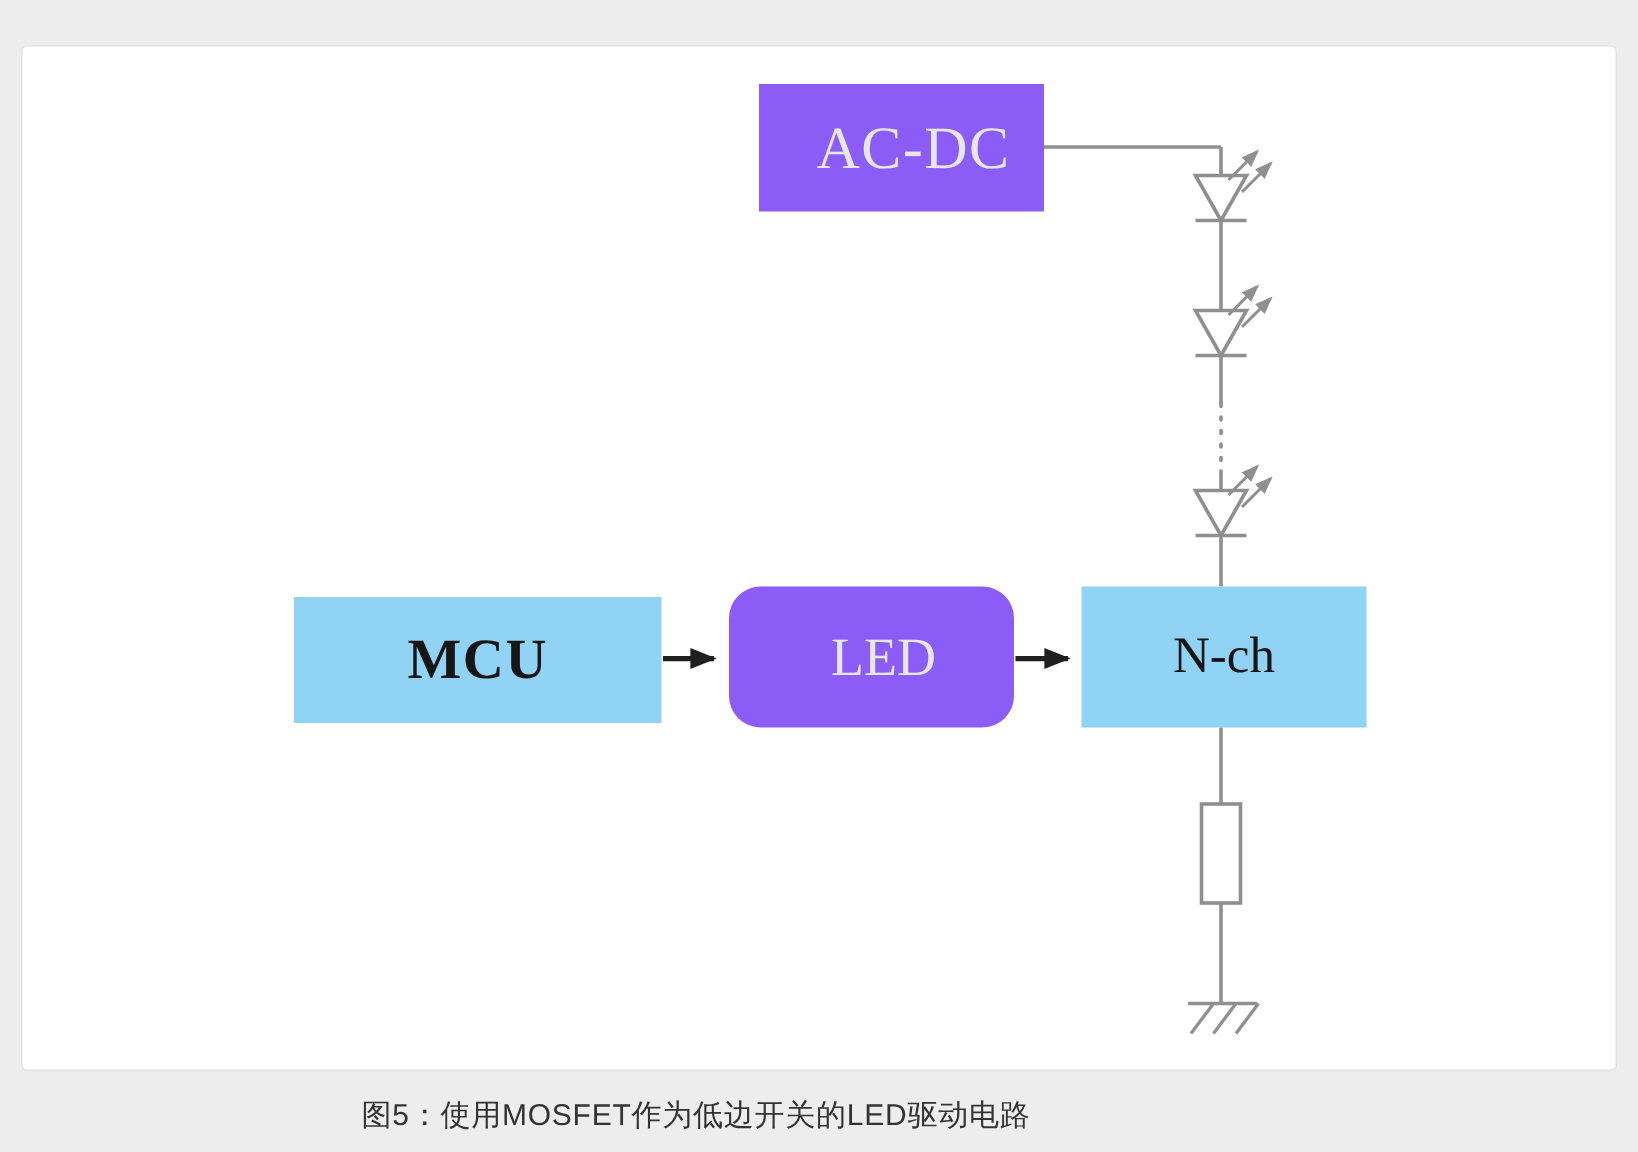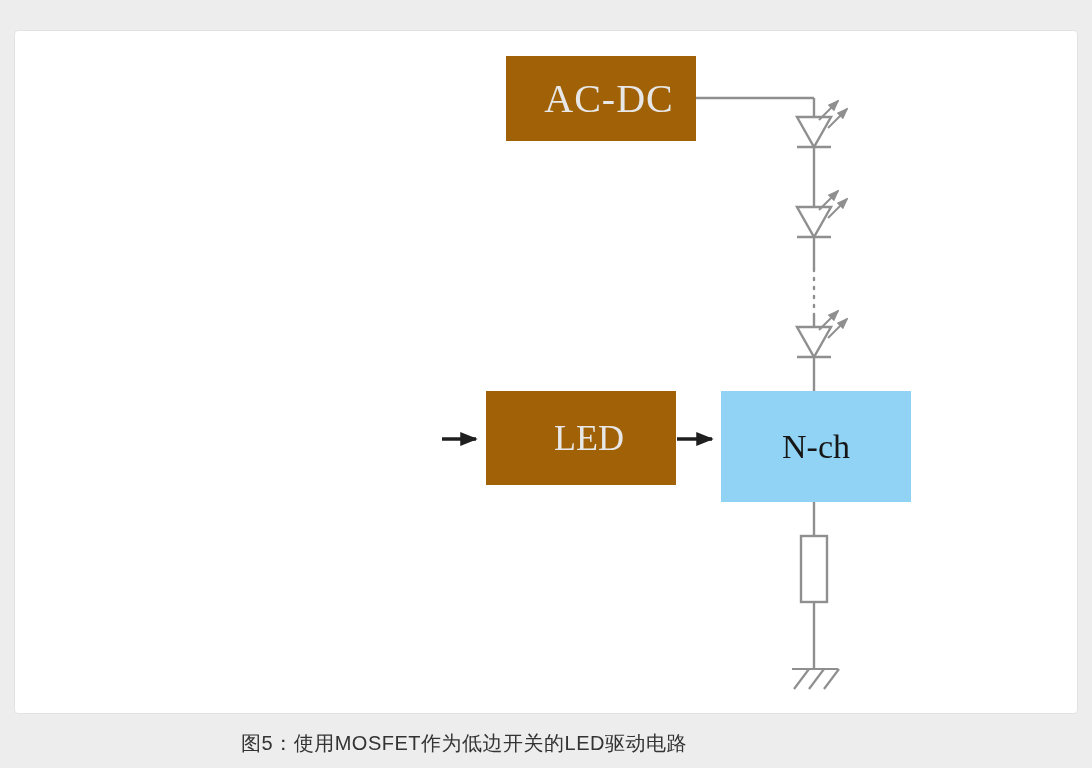--- a/index.html
+++ b/index.html
@@ -24,26 +24,26 @@
     width: 1064px; height: 684px;
   }
   .block {
     position: absolute;
     display: flex;
     flex-direction: column;
     align-items: center;
     justify-content: center;
     text-align: center;
   }
-  .block.gray { background: #a16207; color: #e7e7e7; padding-left: 16px; }
+  .block.gray { background: #8b5cf6; color: #e7e7e7; padding-left: 16px; }
   .block.blue { background: #90d3f4; color: #161616; }
   .acdc   { left: 491px; top: 25px;  width: 190px; height: 85px; font-size: 40px; letter-spacing: 1px; }
   .mcu    { left: 181px; top: 367px; width: 245px; height: 84px; font-size: 38px; font-weight: bold; letter-spacing: 1px; }
-  .driver { left: 471px; top: 360px; width: 190px; height: 94px; font-size: 36px; line-height: 44px; }
-  .mosfet { left: 706px; top: 360px; width: 190px; height: 111px; font-size: 34px; line-height: 44px; }
+  .driver { left: 471px; top: 360px; width: 190px; height: 94px; font-size: 36px; line-height: 44px; border-radius: 21px; }
+  .mosfet { left: 706px; top: 360px; width: 190px; height: 94px; font-size: 34px; line-height: 44px; }
   .caption {
     position: absolute;
     left: 0; top: 730px;
     width: 928px;
     text-align: center;
     font-family: "Liberation Sans", "DejaVu Sans", sans-serif;
     font-size: 20px;
     color: #333333;
     letter-spacing: 0.5px;
   }
@@ -89,20 +89,23 @@
     </g>
 
     <line x1="427" y1="408" x2="461" y2="408" stroke="#1f1f1f" stroke-width="3.5" marker-end="url(#ah-dark)"></line>
     <line x1="662" y1="408" x2="697" y2="408" stroke="#1f1f1f" stroke-width="3.5" marker-end="url(#ah-dark)"></line>
   </svg>
 
   <div class="block gray acdc">
     <span>AC-DC</span>
   </div>
 
+  <div class="block blue mcu">
+    <span>MCU</span>
+  </div>
 
   <div class="block gray driver">
     <span>LED</span>
   </div>
 
   <div class="block blue mosfet">
     <span>N-ch</span>
   </div>
 
 </div>

